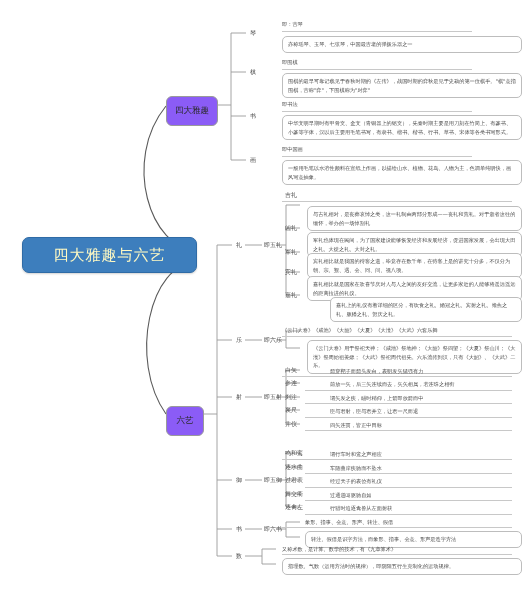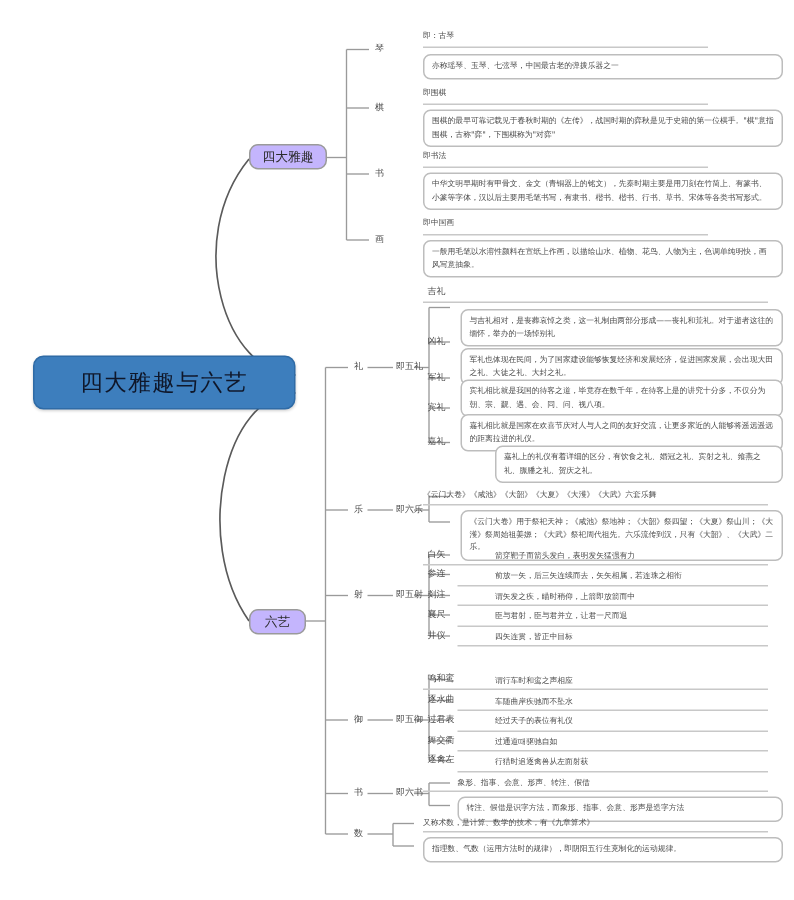--- a/index.html
+++ b/index.html
@@ -10,30 +10,30 @@
   }
   #canvas{position:absolute;left:0;top:0;width:529px;height:600px;}
   svg.wires{position:absolute;left:0;top:0;width:529px;height:600px;pointer-events:none;}
 
   
   .node{position:absolute;box-sizing:border-box;}
 
   .root{
     left:22px;top:237px;width:175px;height:36px;
     background:#3d7ebd;border:1px solid #2f6ba6;border-radius:7px;
-    color:#0f172a;font-size:15px;letter-spacing:1px;
+    color:#fef9c3;font-size:15px;letter-spacing:1px;
     display:flex;align-items:center;justify-content:center;
     box-shadow:0 1px 2px rgba(0,0,0,.18);
   }
 
   .l1{
-    background:#c4b5fd;border:1px solid #9a9a9a;border-radius:6px;
+    background:#8b5cf6;border:1px solid #9a9a9a;border-radius:6px;
     color:#2b2b2b;font-size:8.5px;
     display:flex;align-items:center;justify-content:center;
-    height:17px;
+    height:30px;
   }
   .l1.a{left:166px;top:96px;width:52px;}
   .l1.b{left:166px;top:406px;width:38px;}
 
   
   .lbl{
     position:absolute;color:#4a4a4a;font-size:6px;
     white-space:nowrap;line-height:1;
   }
 

